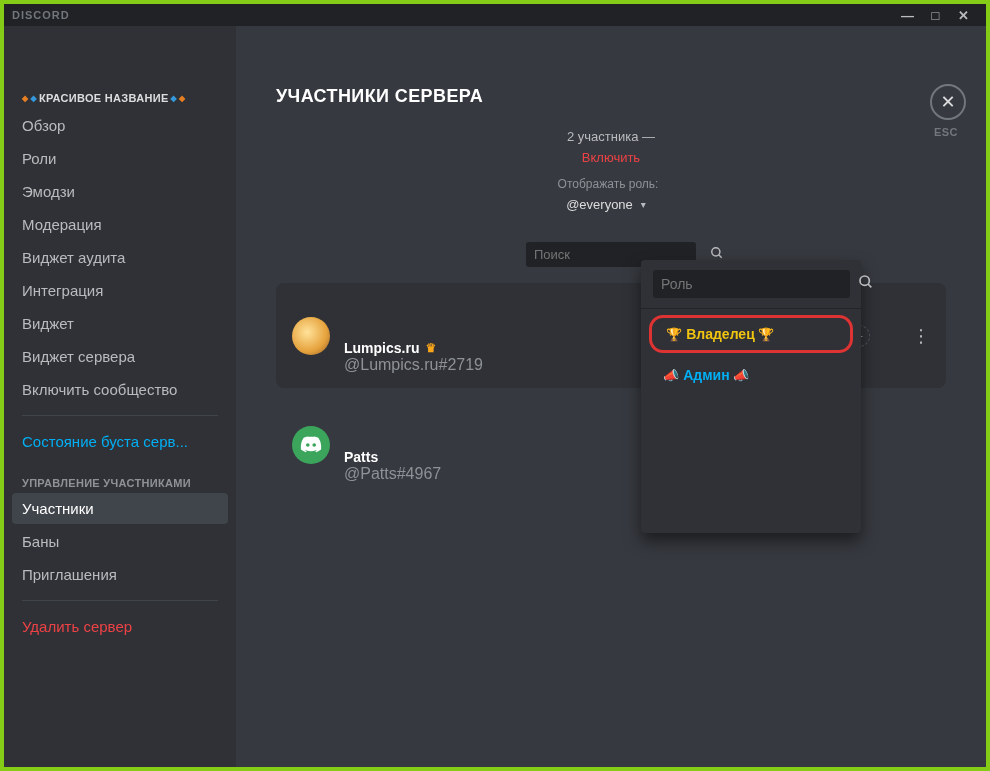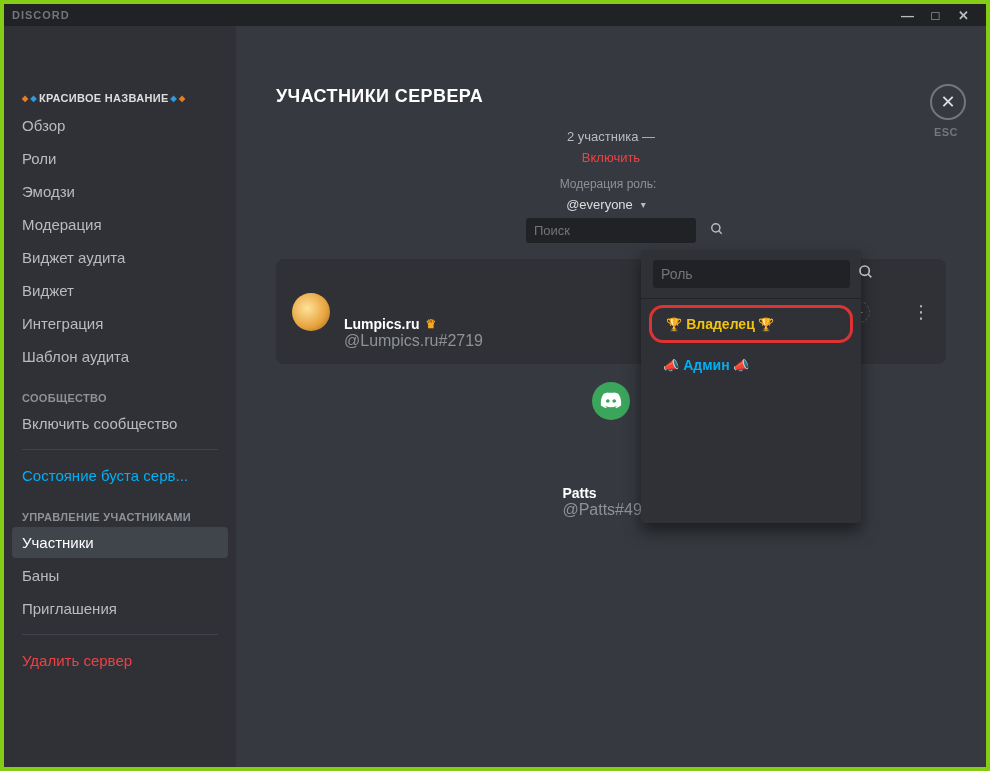--- a/index.html
+++ b/index.html
@@ -122,20 +122,21 @@
     cursor: pointer;
     margin-right: 10px;
   }
   .search-box {
     background: #202225;
     border-radius: 3px;
     display: flex;
     align-items: center;
     padding: 4px 8px;
     width: 170px;
+    margin-top: 24px;
   }
   .search-box input {
     background: transparent;
     border: none;
     outline: none;
     color: #dcddde;
     font-size: 13px;
     flex: 1;
   }
   .search-box .search-icon { color: #b9bbbe; font-size: 14px; }
@@ -194,23 +195,22 @@
     right: 16px;
     top: 50%;
     transform: translateY(-50%);
     color: #b9bbbe;
     font-size: 18px;
     cursor: pointer;
   }
   .member-row {
     display: flex;
     align-items: center;
-    gap: 22px;
+    gap: 14px;
     padding: 10px 16px;
-    flex-direction: column;
   }
   .close-button {
     position: absolute;
     top: 58px;
     right: 20px;
     width: 36px;
     height: 36px;
     border: 2px solid #72767d;
     border-radius: 50%;
     display: flex;
@@ -227,21 +227,21 @@
     right: 28px;
     color: #72767d;
     font-size: 11px;
     font-weight: 600;
     letter-spacing: 0.5px;
   }
   
   .role-popout {
     position: absolute;
     left: 405px;
-    top: 224px;
+    top: 234px;
     width: 220px;
     background: #2f3136;
     border-radius: 4px;
     box-shadow: 0 8px 16px rgba(0,0,0,0.5);
     padding-bottom: 140px;
     z-index: 10;
   }
   .role-search {
     display: flex;
     align-items: center;
@@ -309,25 +309,24 @@
         <span class="diamond-blue">◆</span>
         <span>КРАСИВОЕ НАЗВАНИЕ</span>
         <span class="diamond-blue">◆</span>
         <span class="diamond-orange">◆</span>
       </div>
       <div class="sidebar-item">Обзор</div>
       <div class="sidebar-item">Роли</div>
       <div class="sidebar-item">Эмодзи</div>
       <div class="sidebar-item">Модерация</div>
       <div class="sidebar-item">Виджет аудита</div>
+      <div class="sidebar-item">Интеграция</div>
       <div class="sidebar-item">Виджет</div>
-      <div class="sidebar-item">Интеграция</div>
-      <div class="sidebar-item">Шаблон аудита</div>
-
-      <div class="sidebar-section-title">СООБЩЕСТВО</div>
+      <div class="sidebar-item">Виджет сервера</div>
+
       <div class="sidebar-item">Включить сообщество</div>
       <div class="sidebar-divider"></div>
       <div class="sidebar-item link-blue">Состояние буста серв...</div>
 
       <div class="sidebar-section-title">УПРАВЛЕНИЕ УЧАСТНИКАМИ</div>
       <div class="sidebar-item active">Участники</div>
       <div class="sidebar-item">Баны</div>
       <div class="sidebar-item">Приглашения</div>
       <div class="sidebar-divider"></div>
       <div class="sidebar-item danger">Удалить сервер</div>
@@ -338,21 +337,21 @@
         <span>✕</span>
       </div>
       <div class="close-label">ESC</div>
 
       <div class="page-title">УЧАСТНИКИ СЕРВЕРА</div>
 
       <div class="subheader">
         <span class="count">2 участника —</span>
         <span class="clear">Включить</span>
         <div class="flex-spacer"></div>
-        <span class="role-label">Модерация роль:</span>
+        <span class="role-label">Отображать роль:</span>
         <div class="role-dropdown">
           <span>@everyone</span>
           <span class="chevron-down-icon">▾</span>
         </div>
         <div class="search-box">
           <input placeholder="Поиск" style="">
           <span class="search-icon">
             <svg width="14" height="14" viewBox="0 0 24 24" fill="none" stroke="currentColor" stroke-width="2.5">
                 <circle cx="10" cy="10" r="7"></circle>
                 <line x1="20" y1="20" x2="15" y2="15"></line>

